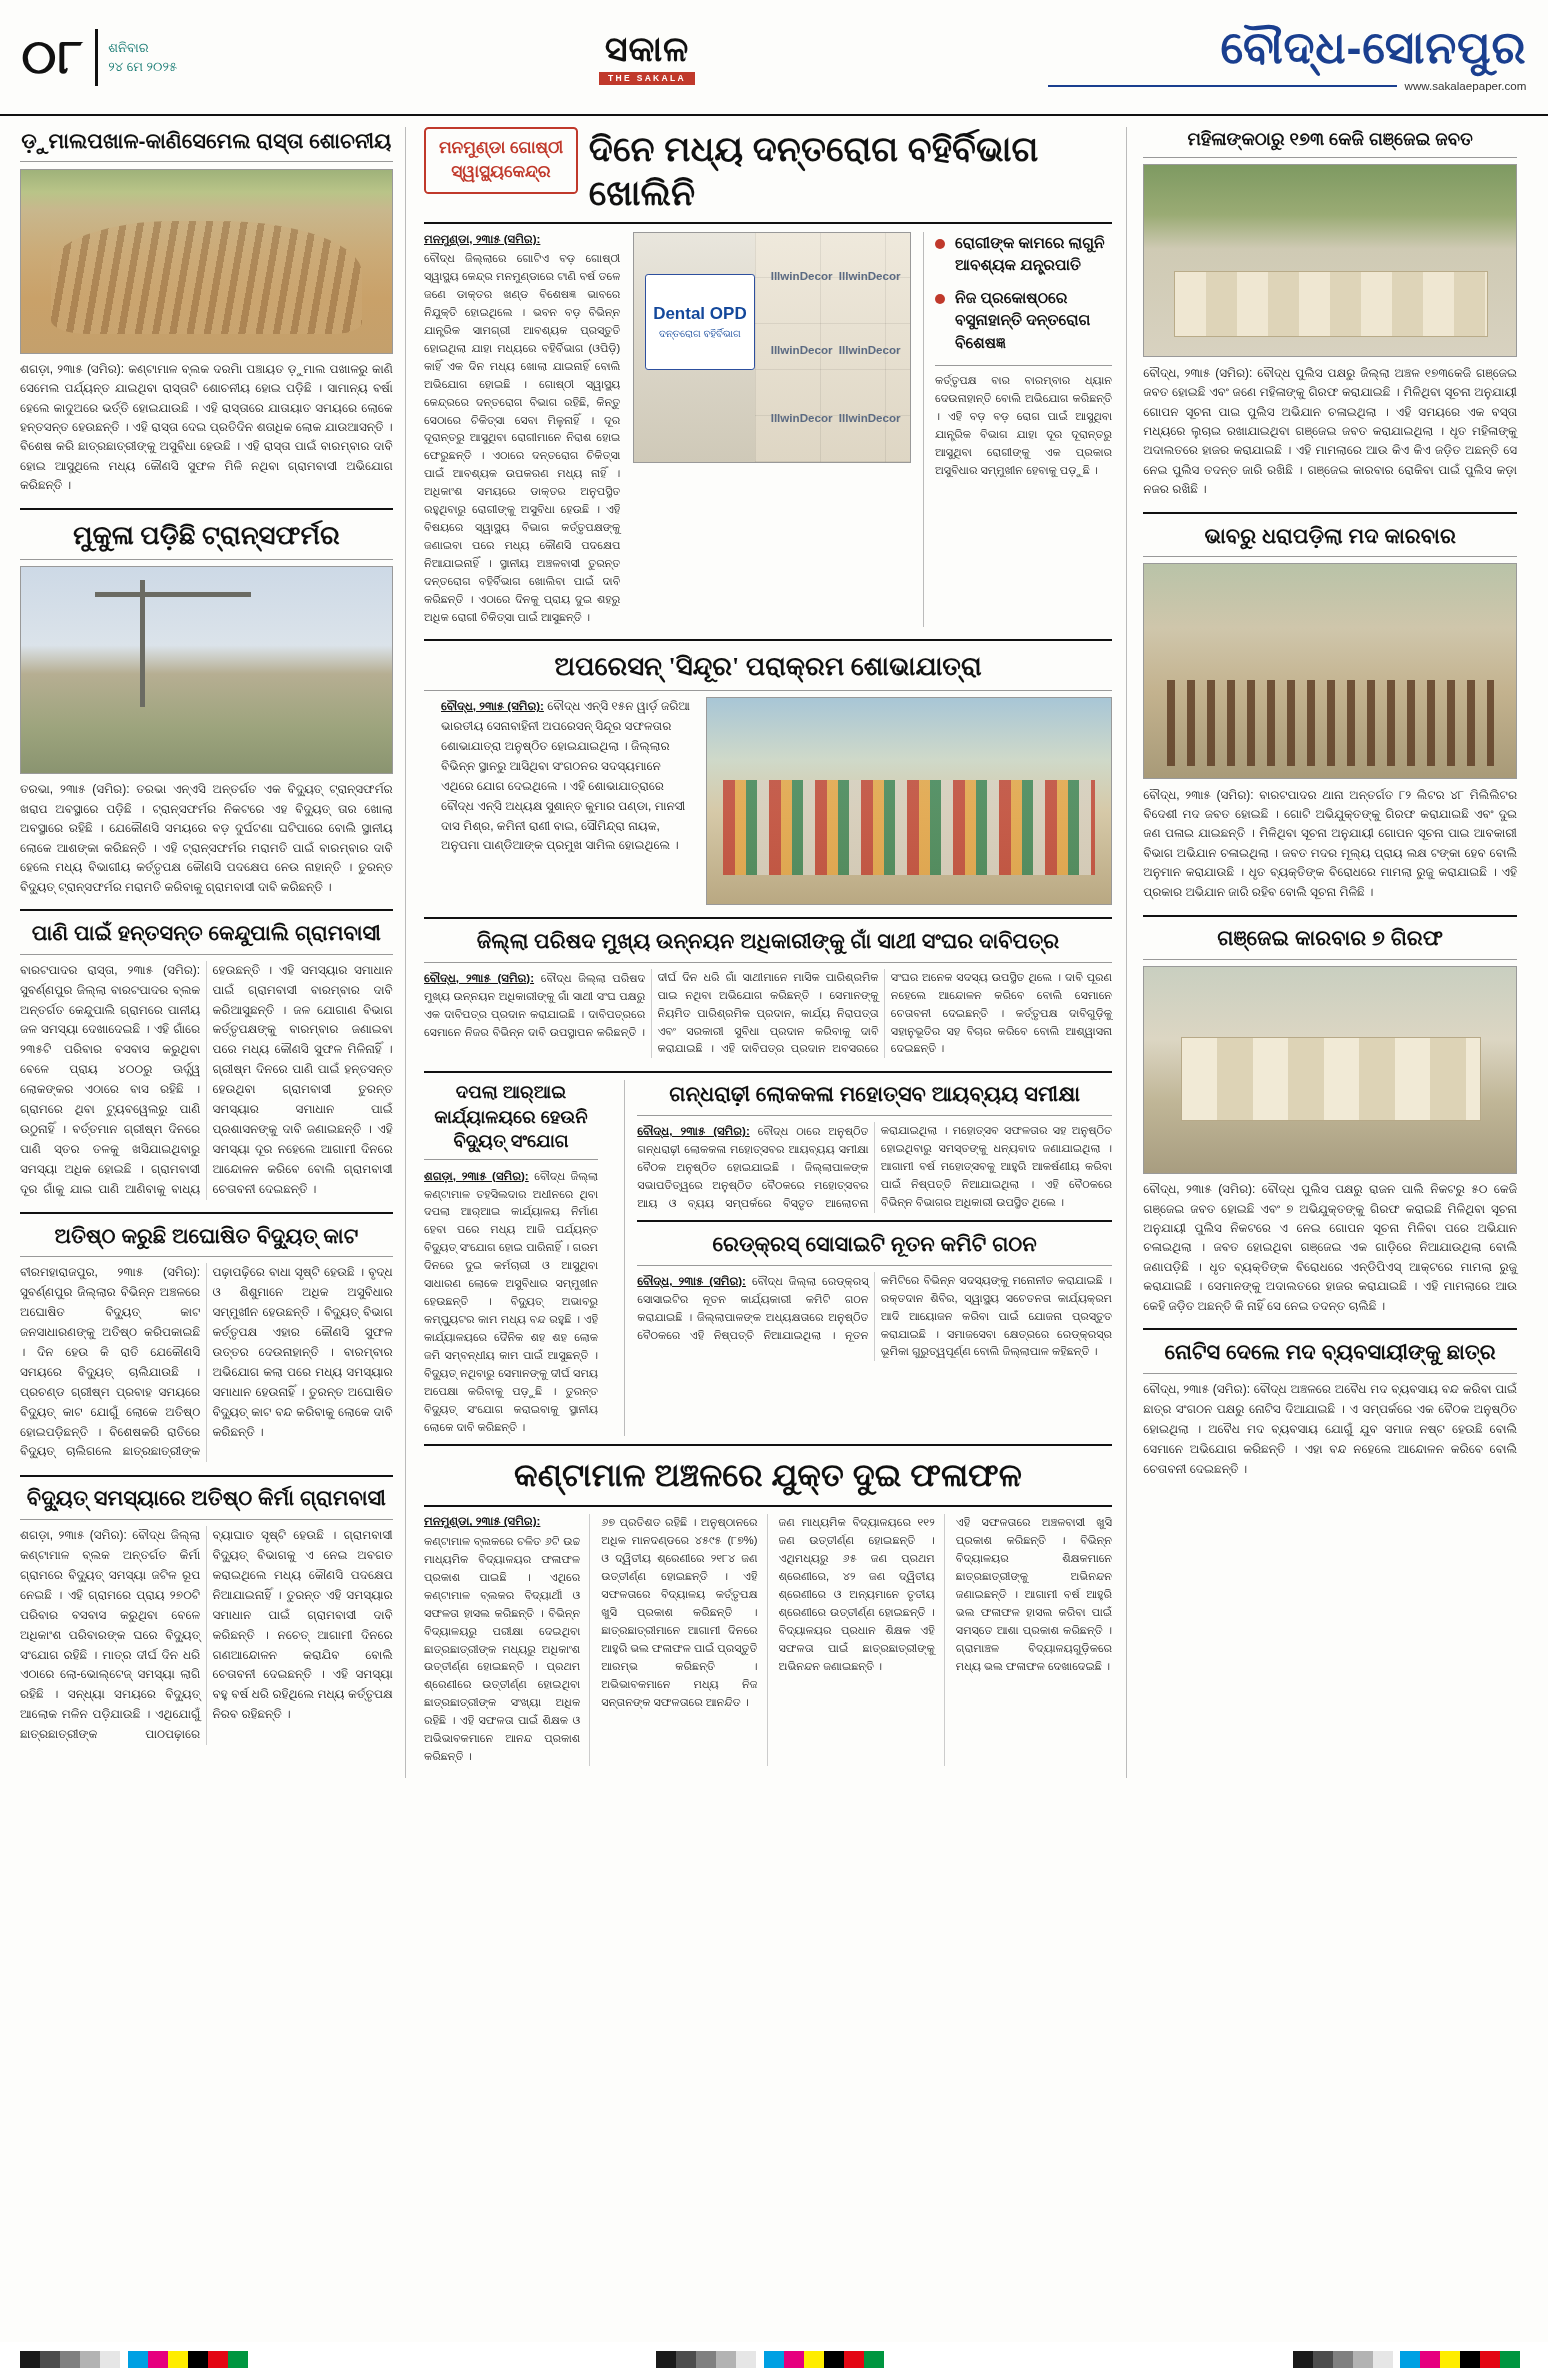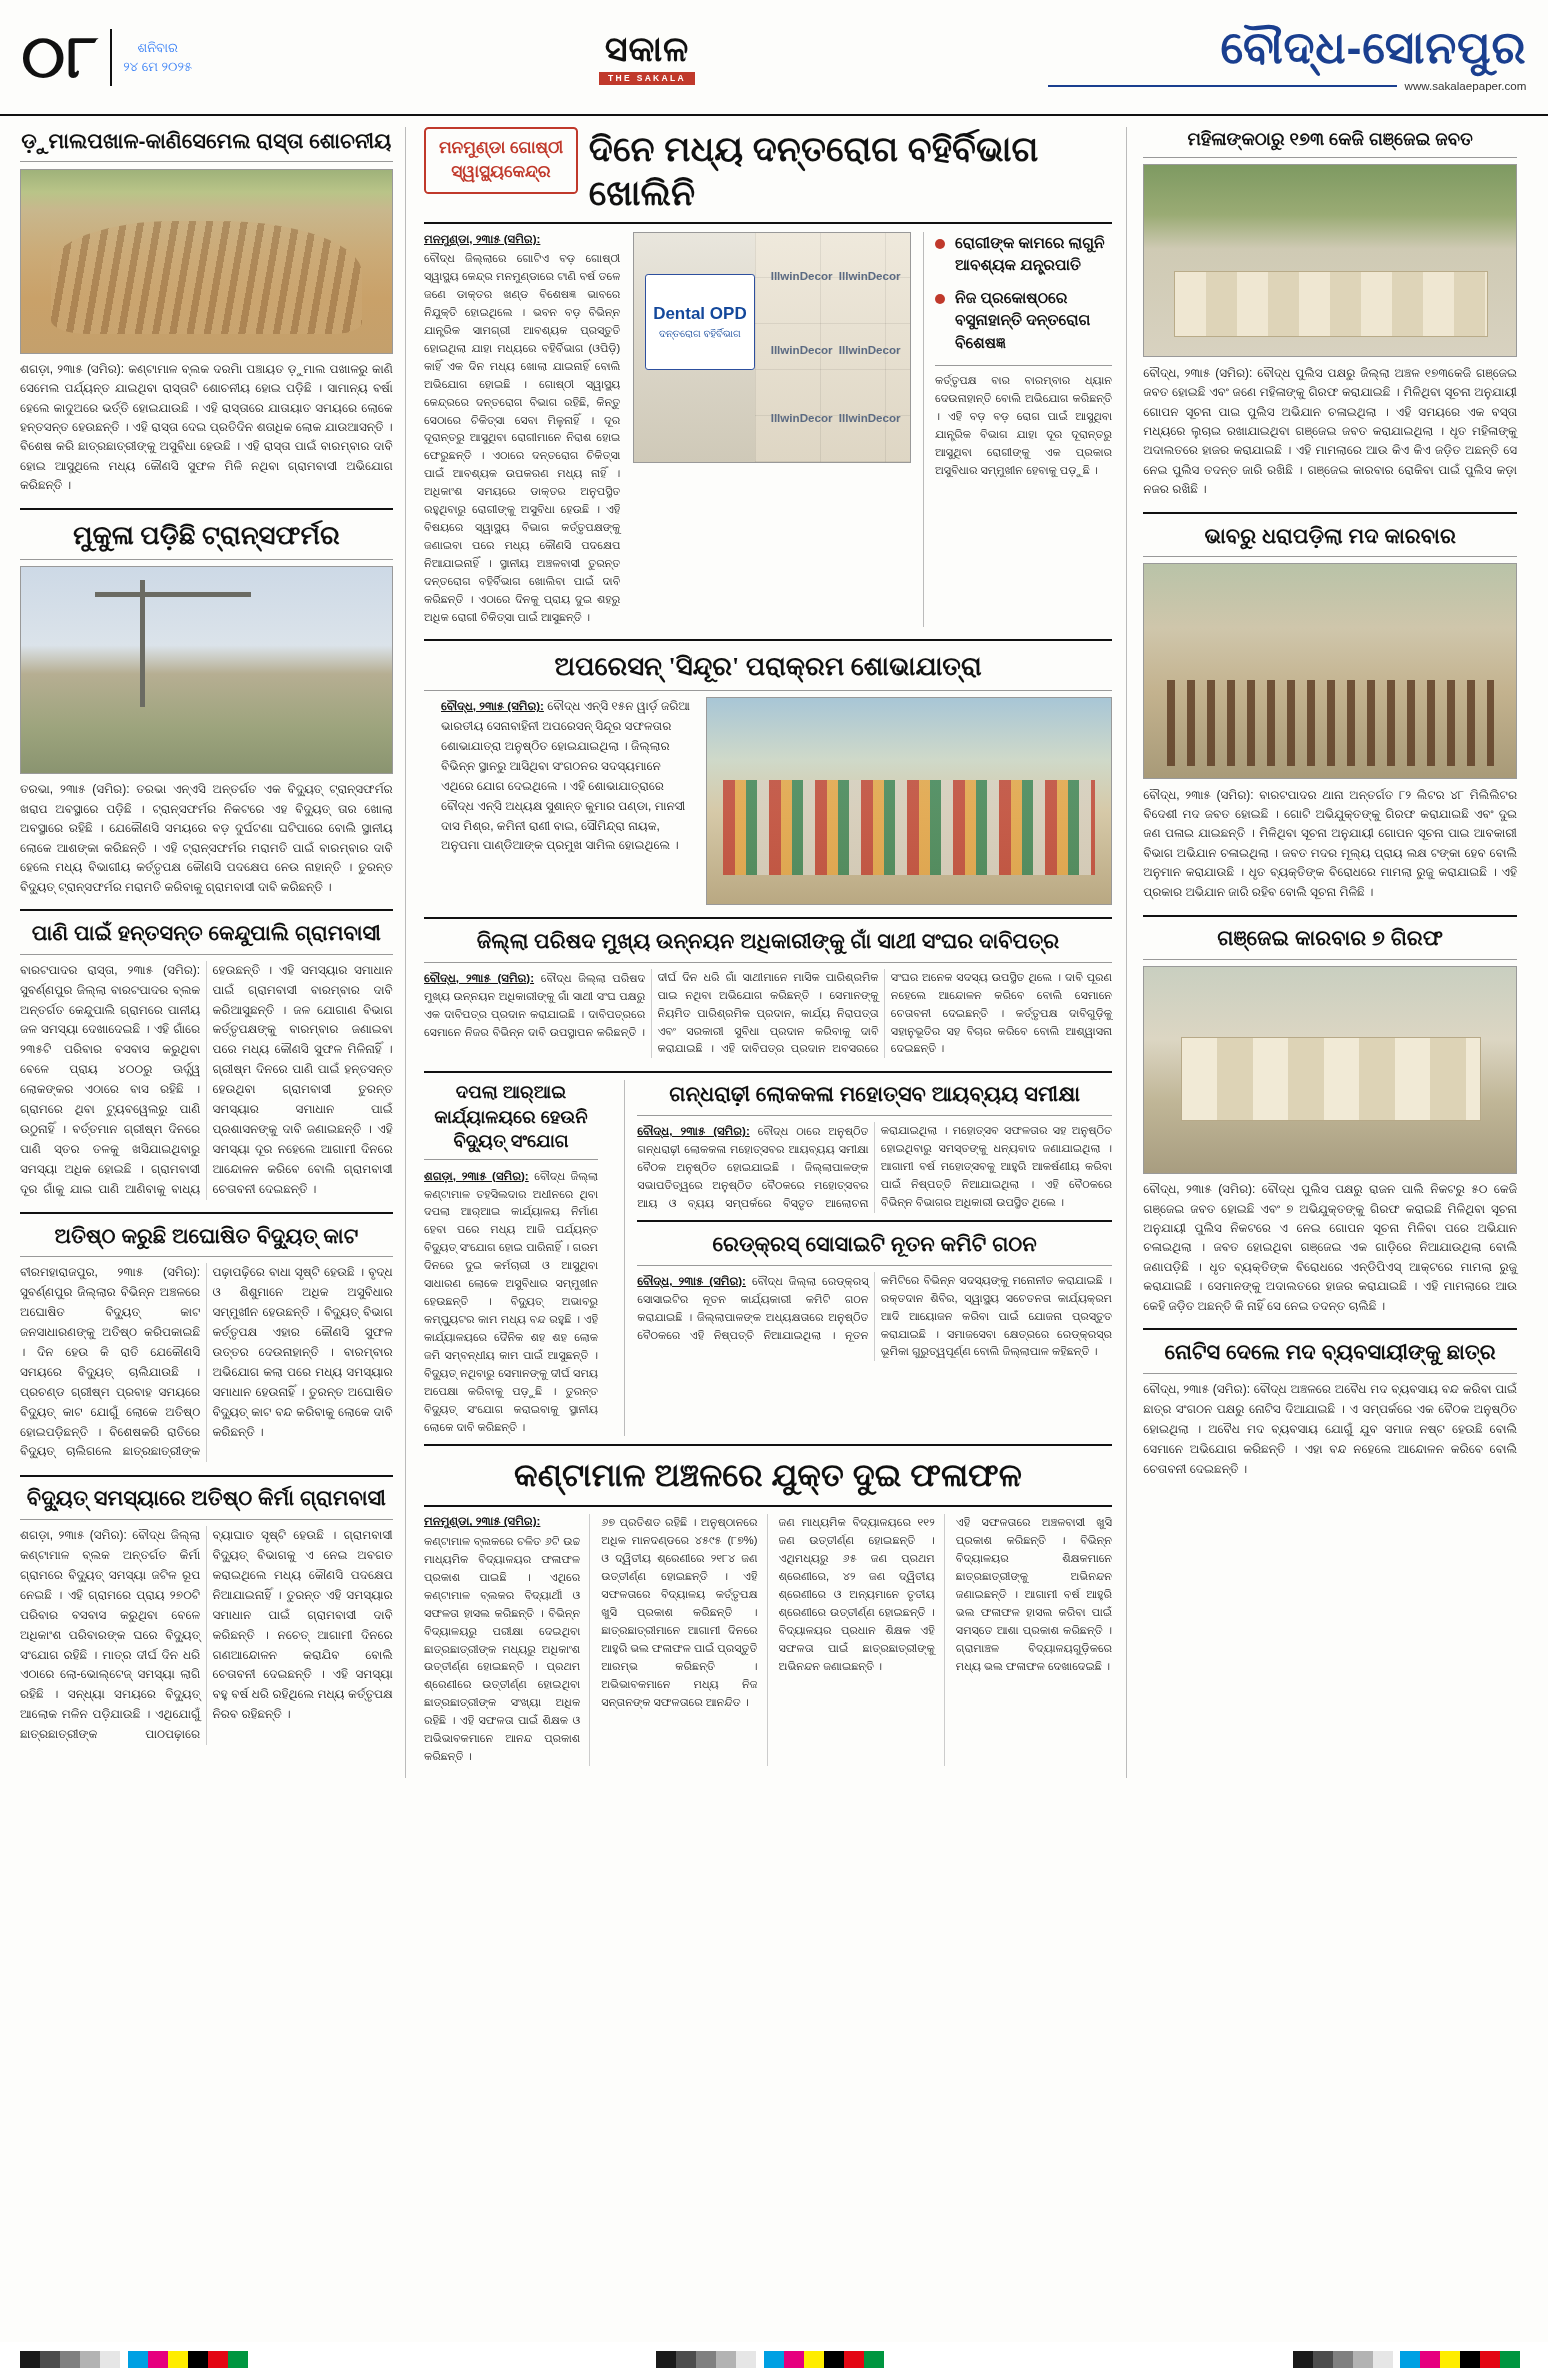--- a/index.html
+++ b/index.html
@@ -25,26 +25,26 @@
     height:116px;
     border-bottom:2.3px solid #111;
     display:flex; align-items:center;
     padding:0 21.6px;
   }
   .page-num-box {
     display:flex; align-items:center; gap:10.8px;
     width:224px;
   }
   .page-num {
-    font-size:60px; font-weight:bold; letter-spacing:1.5px;
+    font-size:48px; font-weight:bold; letter-spacing:1.5px;
     color:#111;
   }
   .page-num-rule { width:2.3px; height:57px; background:#111; }
   .page-date {
-    font-size:13px; line-height:1.5; color:#3b82f6; text-align:center;
+    font-size:13px; line-height:1.5; color:#0f766e; 
   }
   .masthead-center {
     flex:1; display:flex; flex-direction:column; align-items:center; justify-content:center;
   }
   .logo-word {
     font-size:35px; font-weight:bold; letter-spacing:0.8px; color:#111;
   }
   .logo-sub {
     background:#c0392b; color:#fff; font-size:8.5px; letter-spacing:2.3px;
     padding:1.5px 9.3px; margin-top:1.5px; font-weight:bold;

